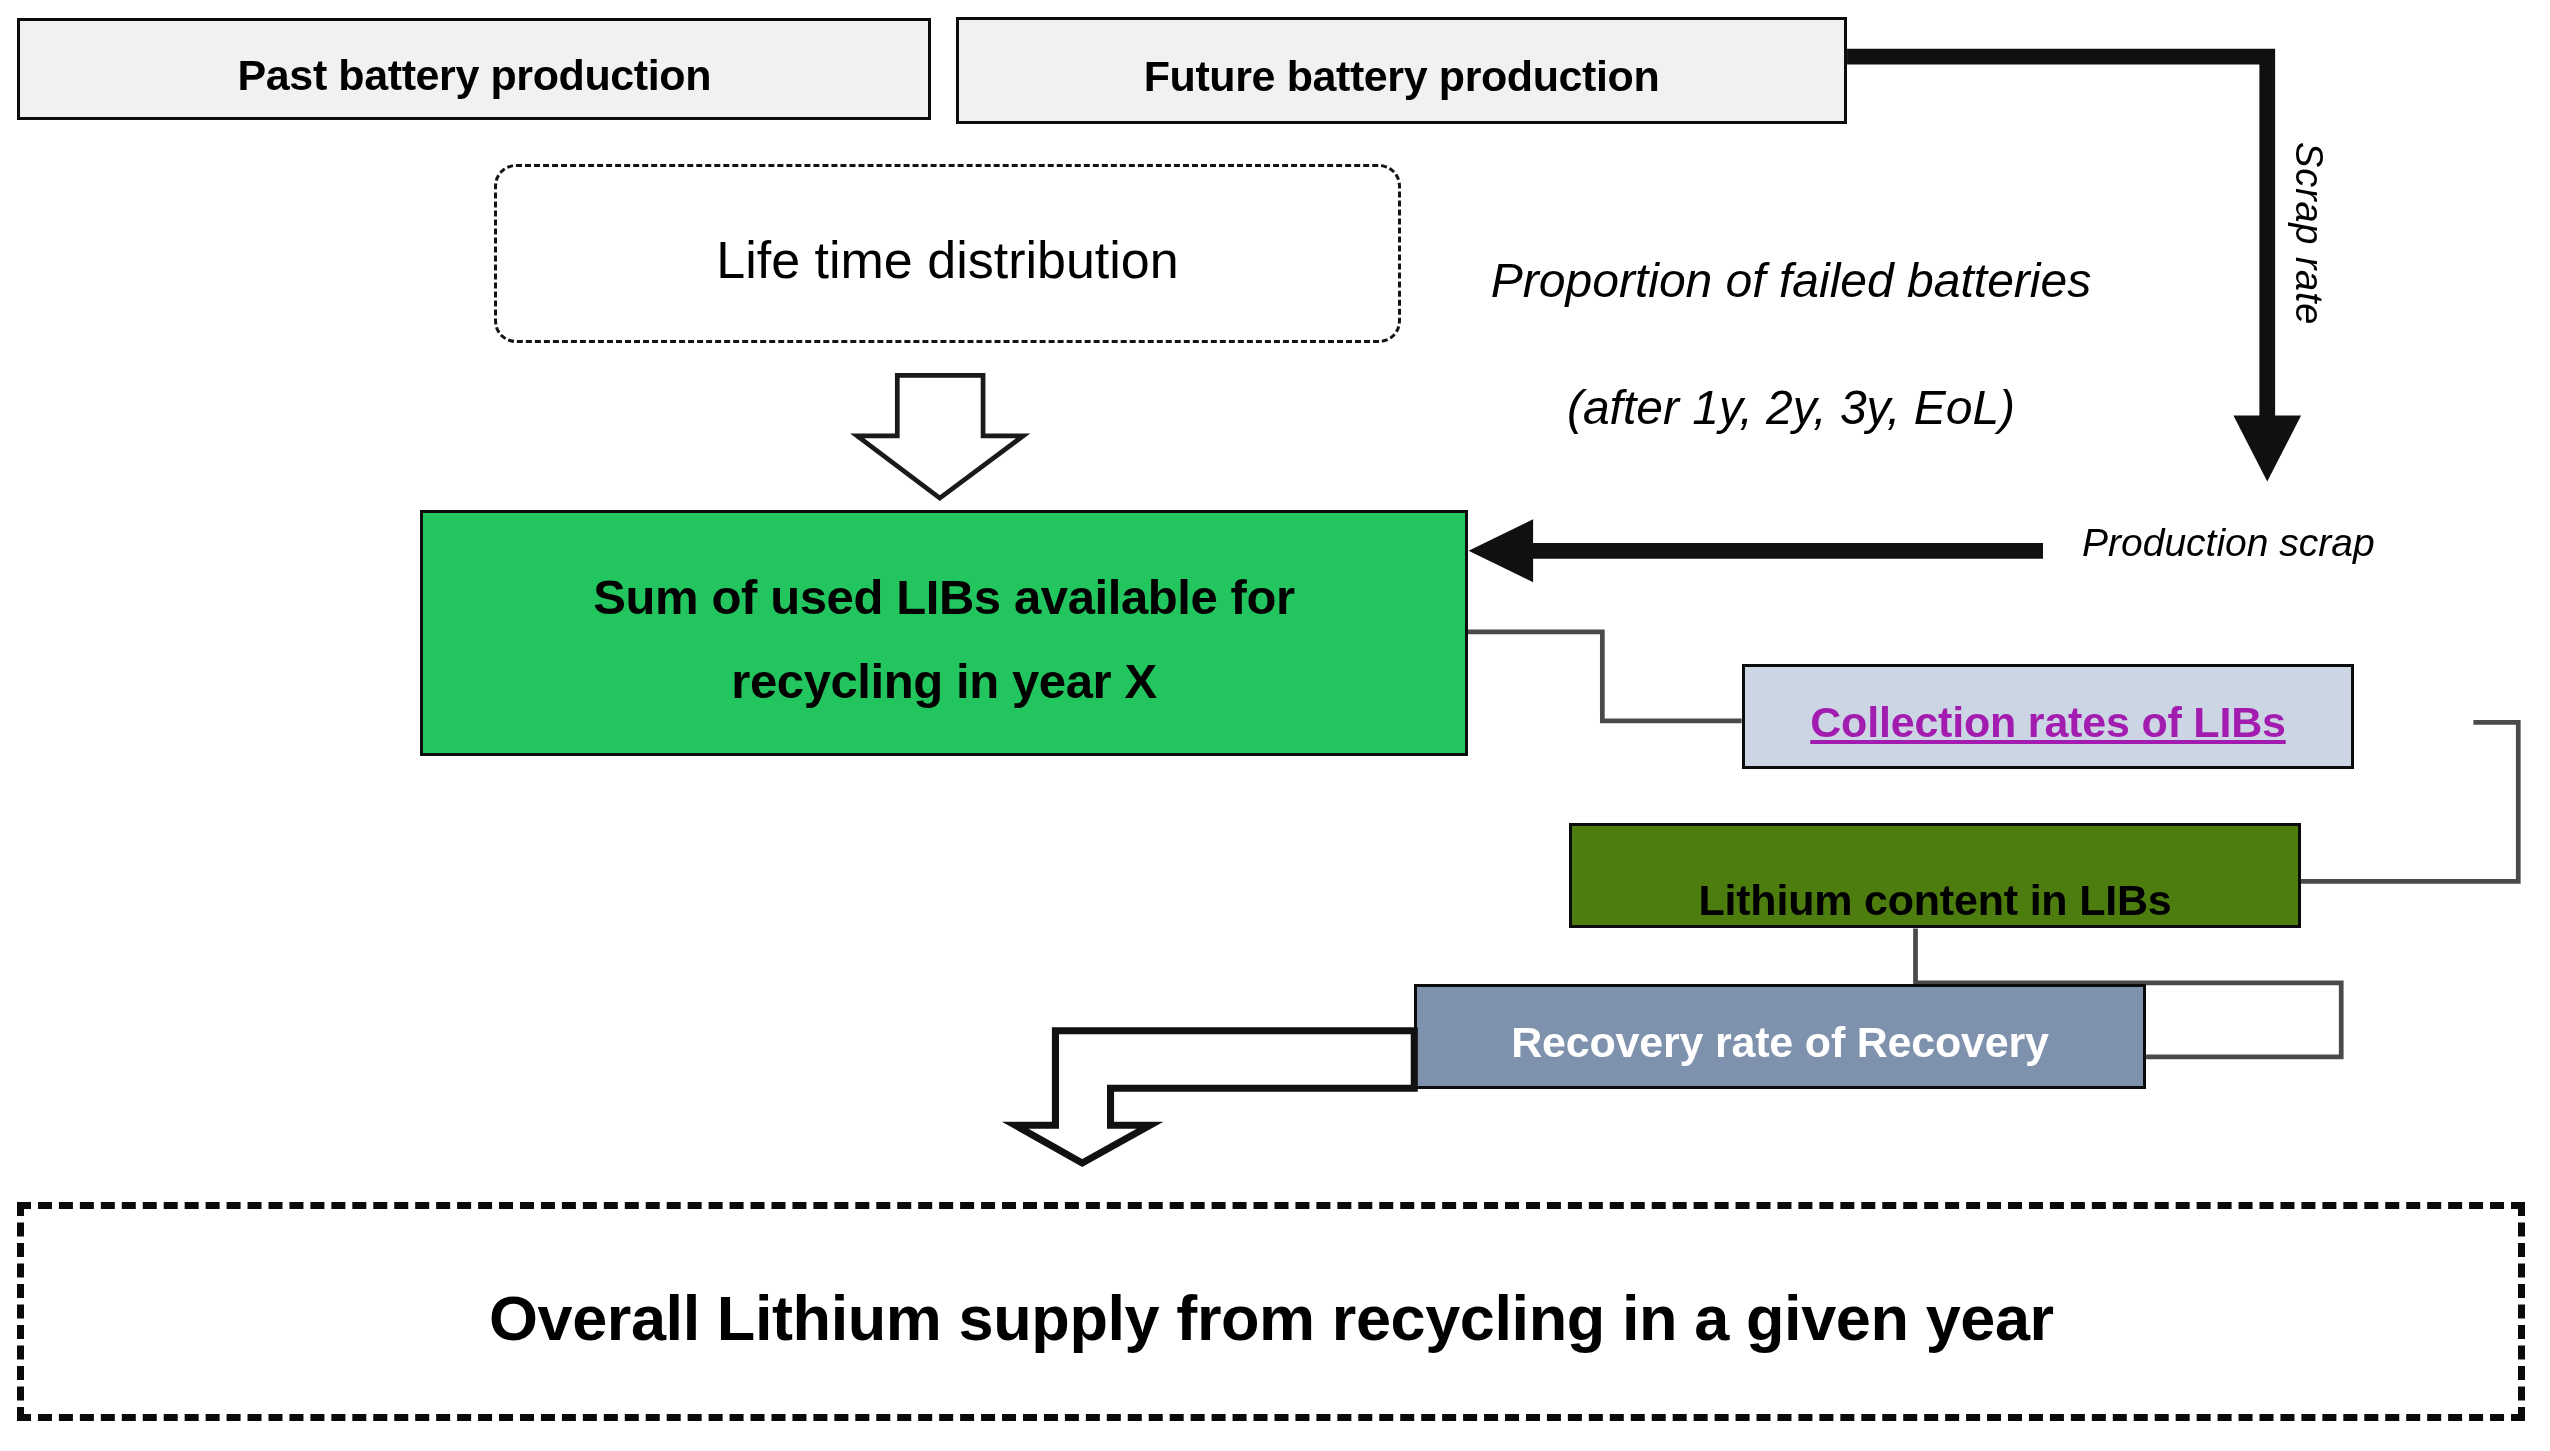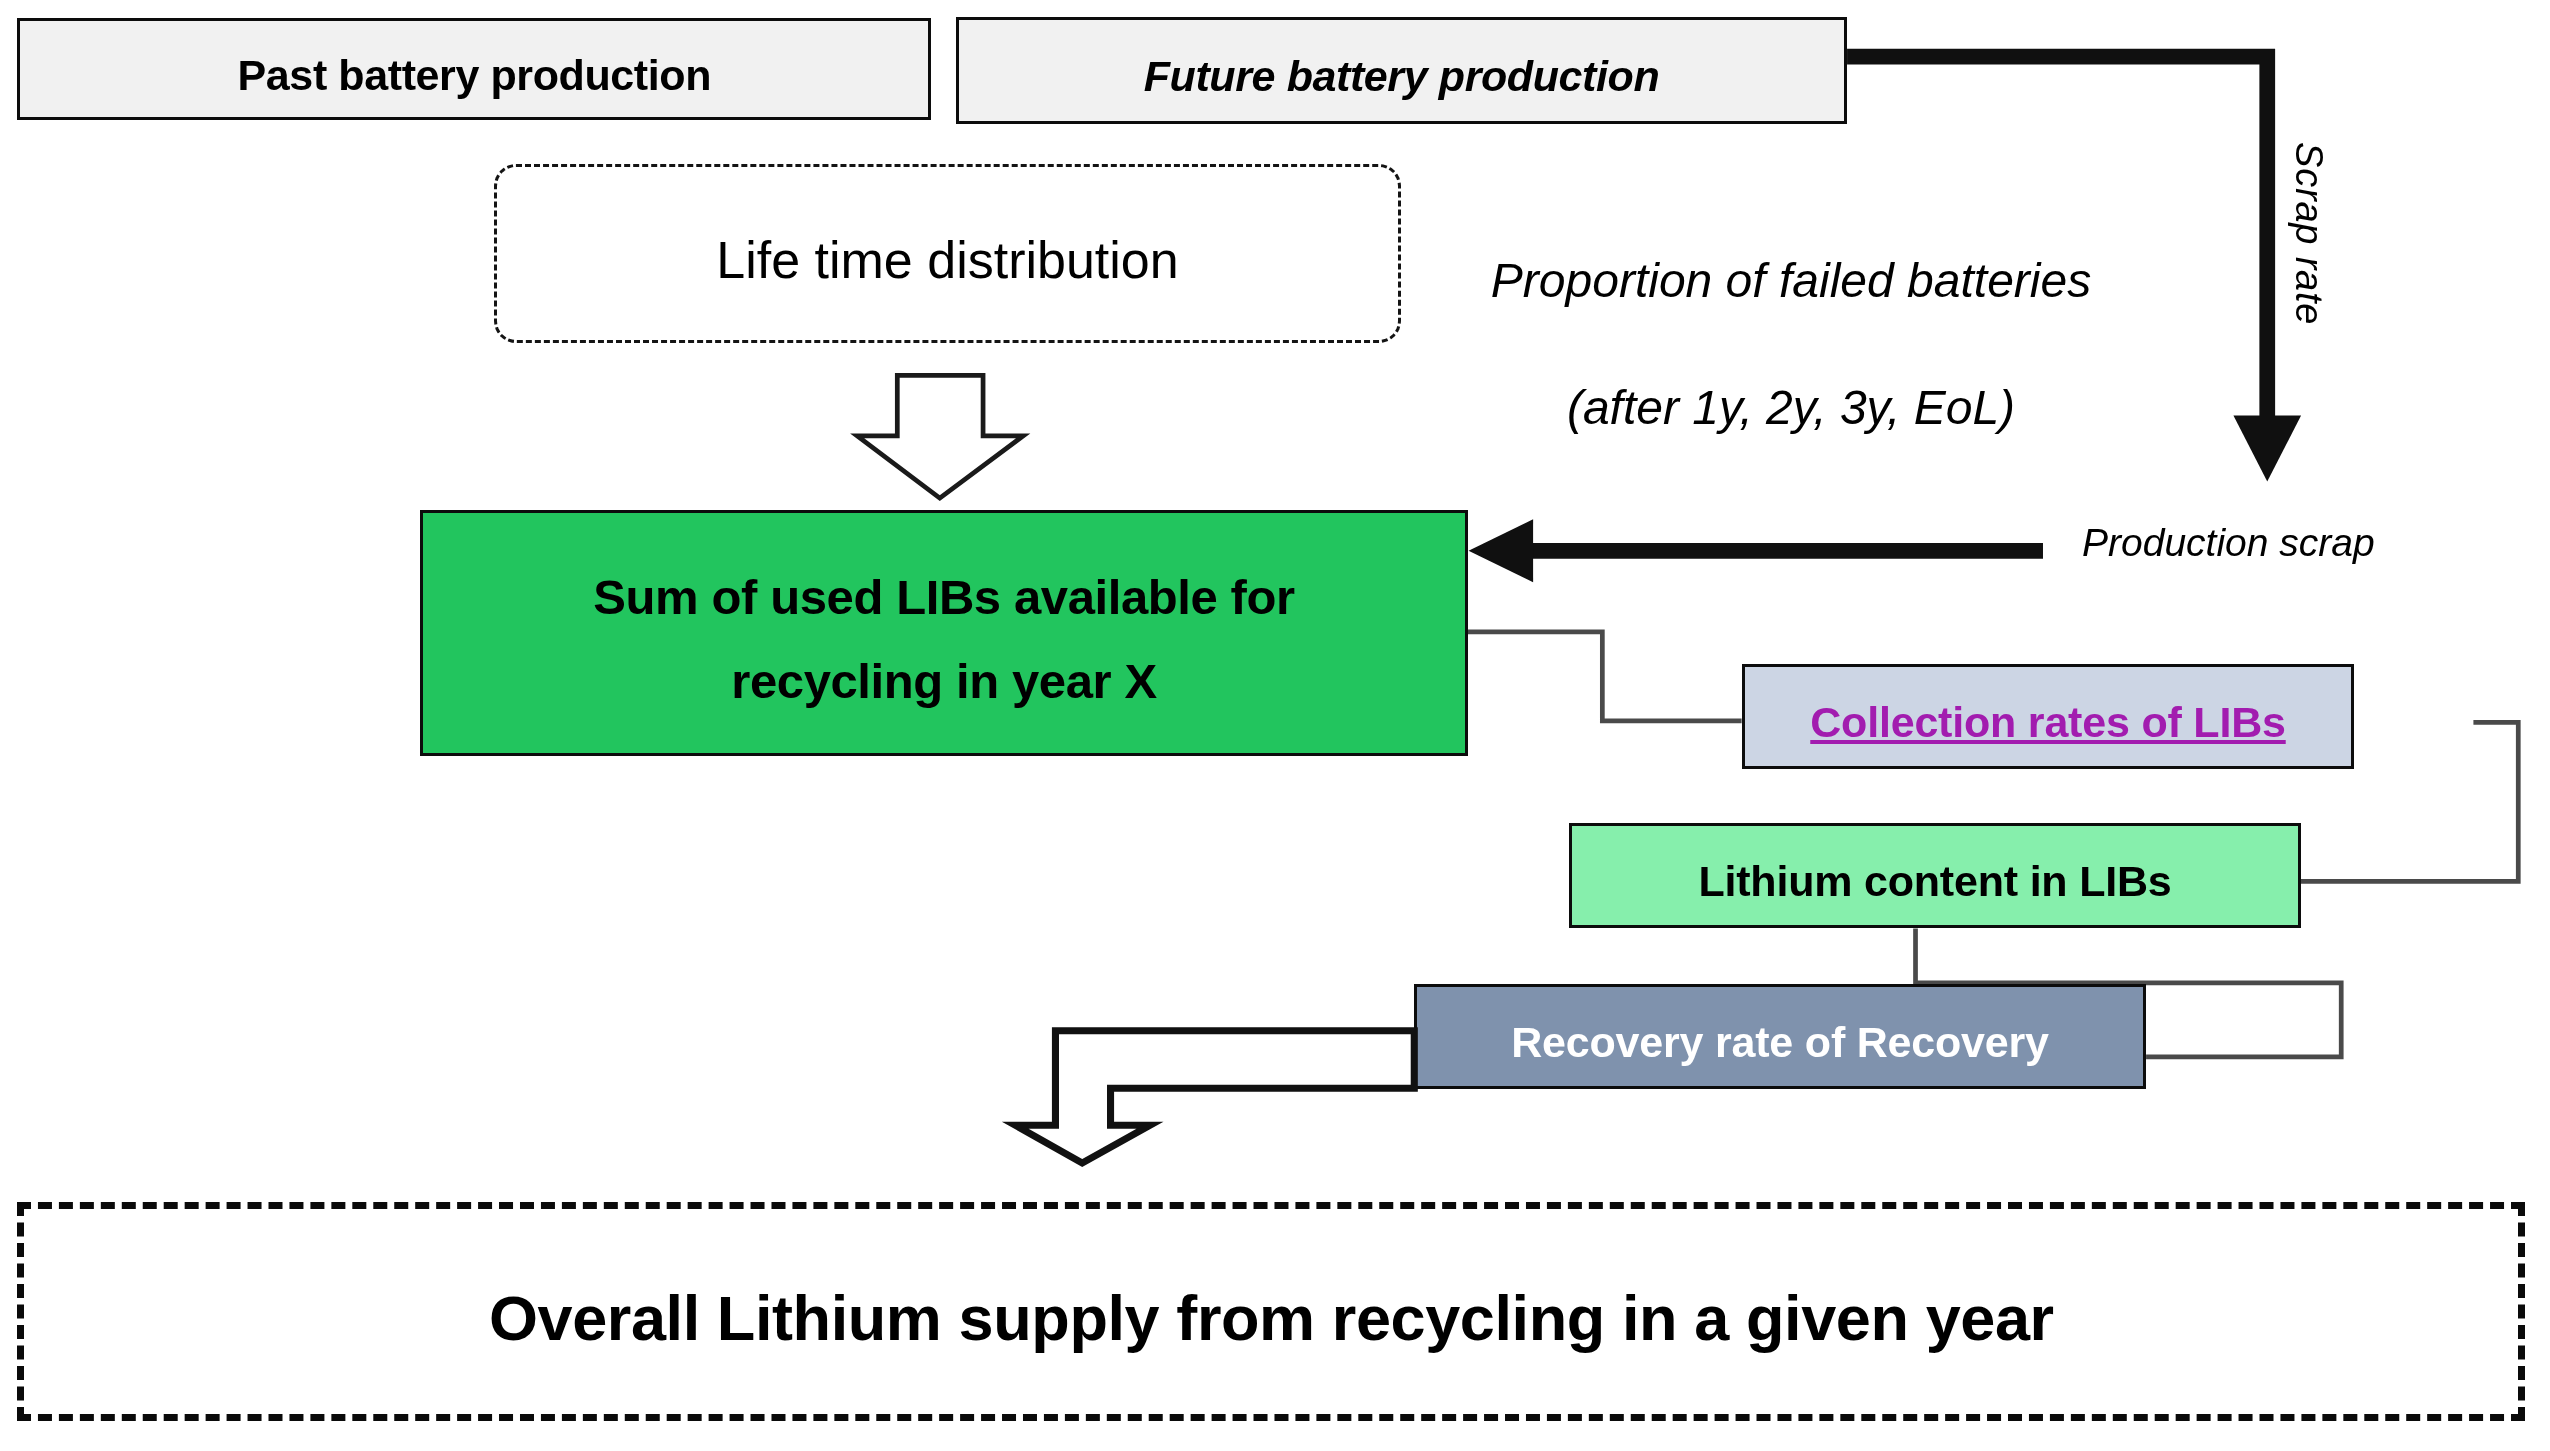--- a/index.html
+++ b/index.html
@@ -29,21 +29,21 @@
 
   
   .box-gray {
     background: #f1f1f1;
     border: 3.1px solid #0c0c0c;
     font-weight: bold;
     font-size: 43px;
     letter-spacing: -0.4px;
   }
   #node-past-production { left: 17.3px;   top: 18px;  width: 914px; height: 102px; }
-  #node-future-production { left: 956px; top: 17.3px; width: 891px; height: 107px; font-style: italic; }
+  #node-future-production { left: 956px; top: 17.3px; width: 891px; height: 107px; }
 
   
   #node-lifetime {
     left: 494px; top: 164px; width: 907px; height: 179px;
     background: #ffffff;
     border: 3.1px dashed #141414;
     border-radius: 22px;
     font-weight: normal;
     font-size: 52px;
     letter-spacing: 0px;
@@ -66,21 +66,21 @@
     font-weight: bold;
     font-size: 43px;
     letter-spacing: -0.2px;
   }
   #node-collection-rates {
     left: 1742px; top: 664px; width: 612px; height: 105px;
     background: #ccd5e4; color: #a21caf; text-decoration: underline;
   }
   #node-lithium-content {
     left: 1569px; top: 823px; width: 732px; height: 105px;
-    background: #86efac; color: #000000;
+    background: #4d7c0f; color: #000000; align-items: flex-end;
   }
   #node-recovery-rate {
     left: 1414px; top: 984px; width: 732px; height: 105px;
     background: #7f92ad; color: #ffffff;
   }
 
   
   #node-overall-supply {
     left: 17.3px; top: 1202px; width: 2508px; height: 219px;
     background: #ffffff;

